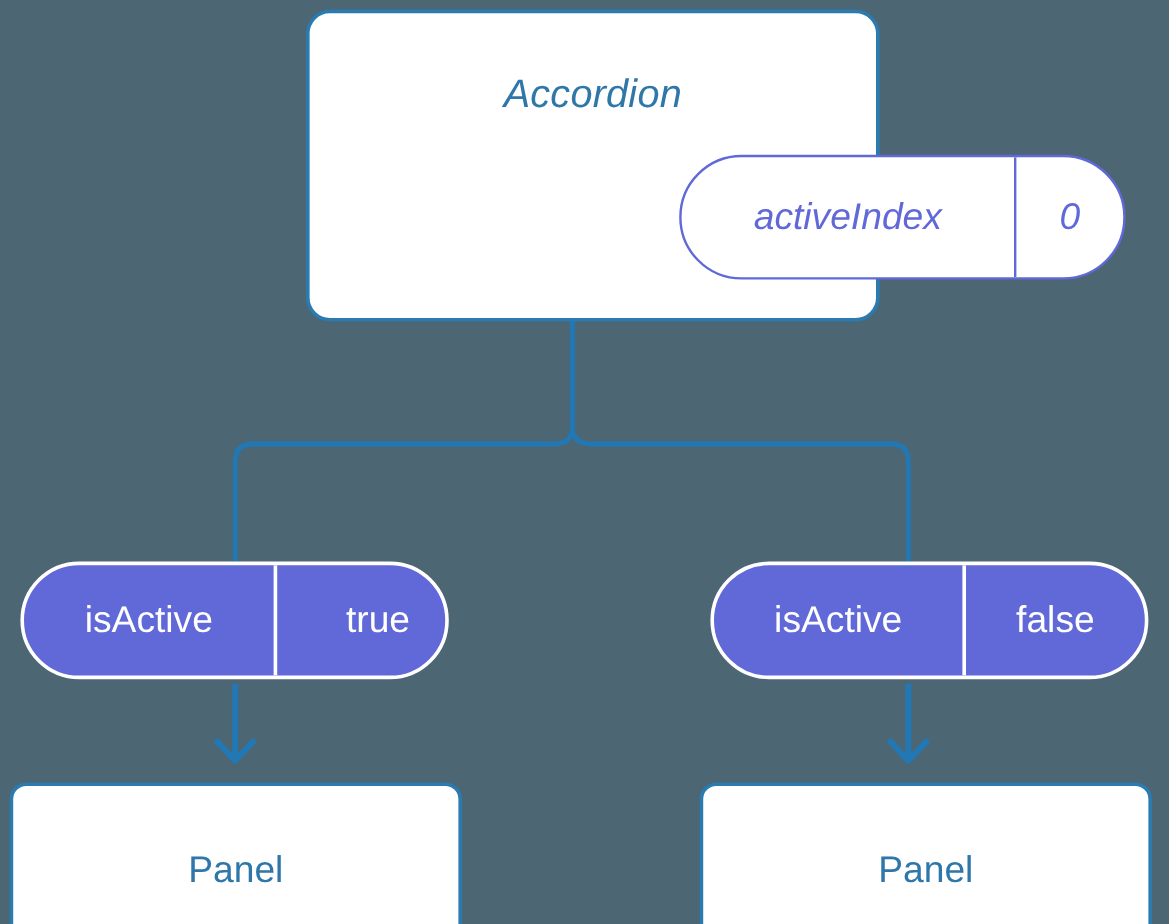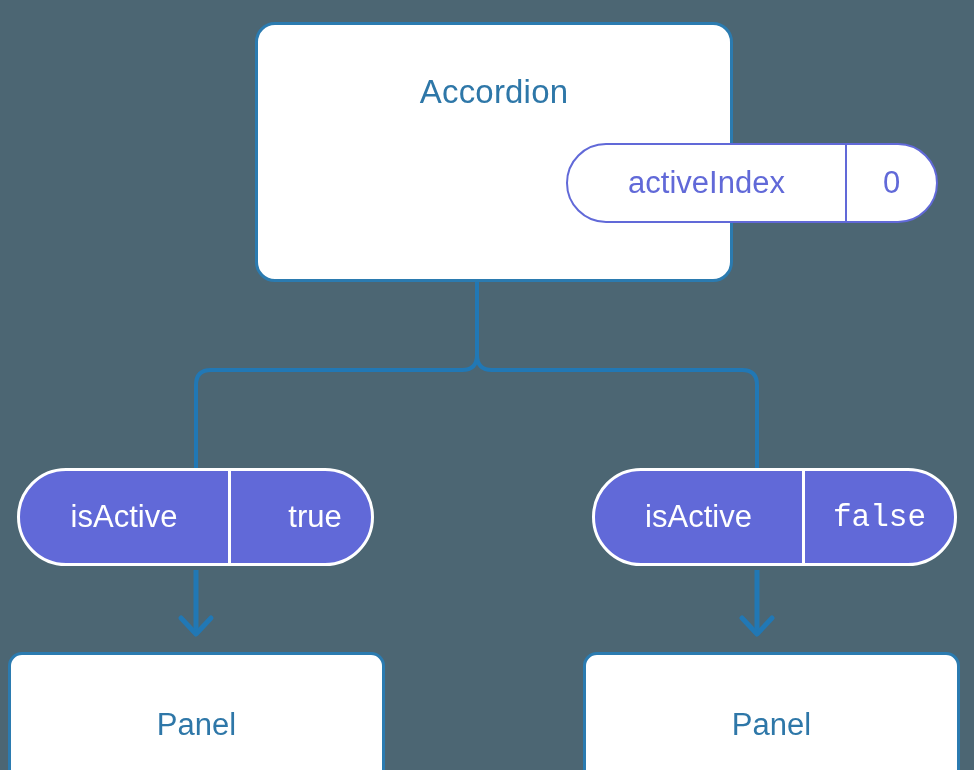--- a/index.html
+++ b/index.html
@@ -31,23 +31,24 @@
   
   .card {
     position: absolute;
     background: #ffffff;
     border: 3px solid #2b7bb0;
     border-radius: 20px;
     box-sizing: border-box;
   }
   .card-root {
     left: 255px;
-    top: 22px;
+    top: 8px;
     width: 478px;
     height: 260px;
+    font-style: italic;
   }
   .card-title {
     position: absolute;
     left: 0;
     right: 0;
     top: 48px;
     text-align: center;
     color: #2e77a8;
     font-size: 33px;
     letter-spacing: 0.2px;
@@ -66,21 +67,21 @@
     display: flex;
     align-items: center;
     justify-content: center;
     box-sizing: border-box;
   }
 
   .pill-outline {
     left: 308px;
     top: 118px;
     width: 372px;
-    height: 80px;
+    height: 104px;
     border: 2px solid #6169d8;
     background: #ffffff;
   }
   .pill-outline .pill-key {
     width: 279px;
     color: #6169d8;
     font-size: 31px;
     border-right: 2px solid #6169d8;
   }
   .pill-outline .pill-val {
@@ -110,21 +111,21 @@
     width: 357px;
   }
   .pill-left .pill-key { width: 211px; }
   .pill-left .pill-val { flex: 1; padding-left: 28px; }
 
   .pill-right {
     left: 592px;
     width: 365px;
   }
   .pill-right .pill-key { width: 210px; }
-  .pill-right .pill-val { flex: 1; font-family: Liberation Mono, monospace; }
+  .pill-right .pill-val { flex: 1; }
 
   
   .card-panel {
     top: 652px;
     height: 140px;
     border-radius: 14px;
   }
   .panel-left {
     left: 8px;
     width: 377px;

